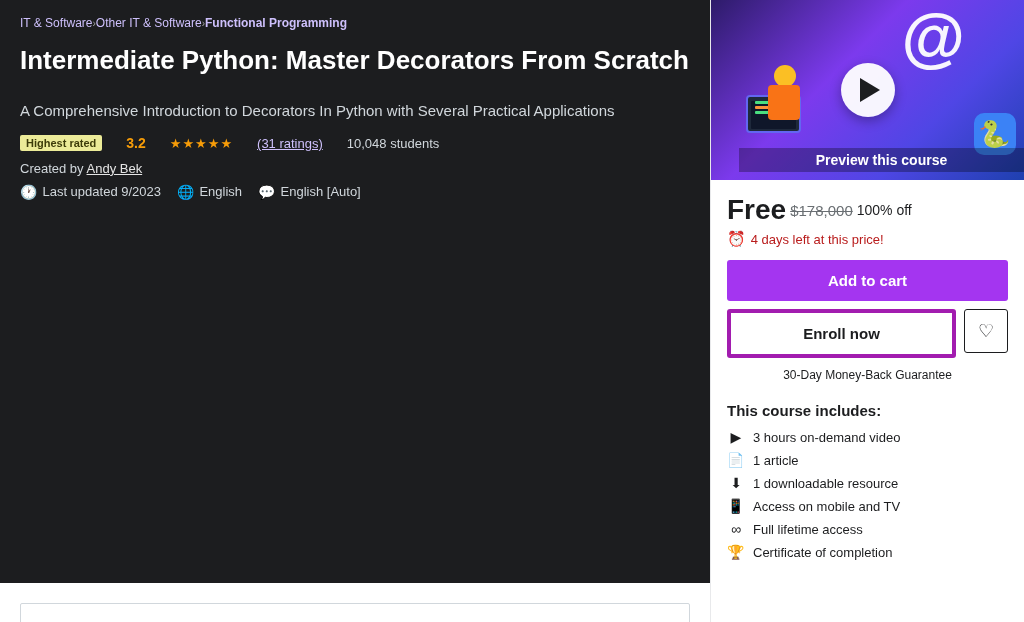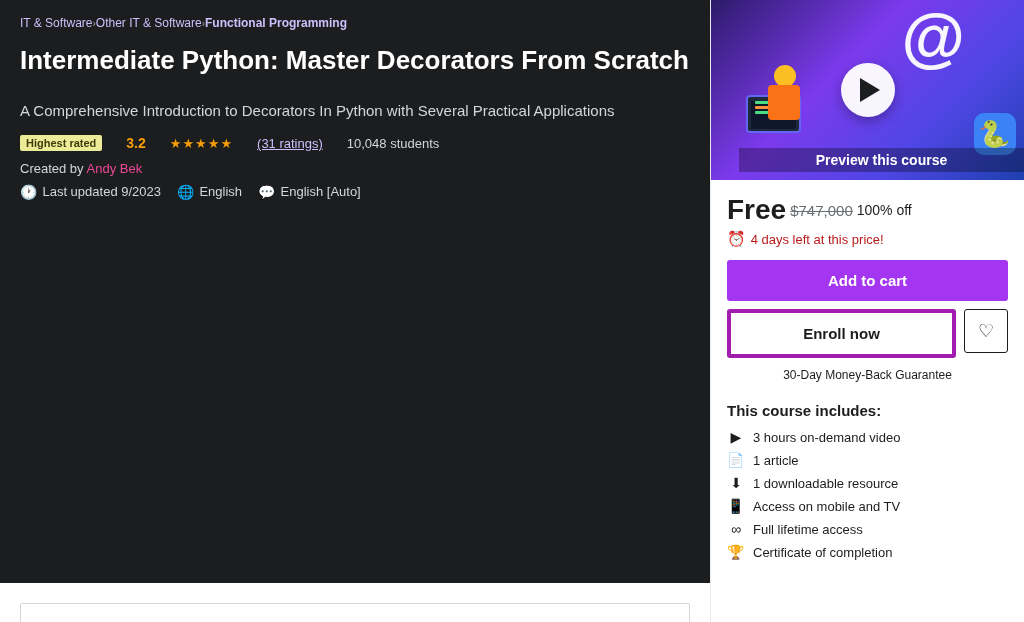--- a/index.html
+++ b/index.html
@@ -18,21 +18,21 @@
     
     .rating-row { display: flex; align-items: flex-end; gap: 24px; margin-bottom: 10px; flex-wrap: wrap; }
     .highest-rated-badge { background: #eceb98; color: #3d3c0a; font-size: 11px; font-weight: 700; padding: 2px 6px; border-radius: 2px; }
     .rating-score { color: #f69c08; font-weight: 700; font-size: 14px; }
     .stars { color: #f69c08; font-size: 13px; letter-spacing: 1px; }
     .rating-count { color: #cec0fc; font-size: 13px; text-decoration: underline; cursor: pointer; }
     .student-count { color: #d1d7dc; font-size: 13px; }
 
     
     .creator-row { font-size: 13px; color: #d1d7dc; margin-bottom: 8px; }
-    .creator-link { color: #ec4899; cursor: pointer; text-align: right; }
+    .creator-link { color: #e5e5e5; text-decoration: underline; cursor: pointer; text-align: right; }
 
     
     .meta-row { display: flex; align-items: center; gap: 16px; font-size: 13px; color: #d1d7dc; }
     .meta-item { display: flex; align-items: center; gap: 5px; }
     .meta-icon { font-size: 14px; }
 
     
     .video-preview { position: relative; width: 100%; height: 180px; background: linear-gradient(135deg, #2d1b69 0%, #7c3aed 40%, #4f46e5 70%, #06b6d4 100%); overflow: hidden; cursor: pointer; }
     .play-button { position: absolute; left: 50%; top: 50%; transform: translate(-50%, -50%); width: 54px; height: 54px; background: rgba(255,255,255,0.95); border-radius: 50%; display: flex; align-items: center; justify-content: center; cursor: pointer; box-shadow: 0 4px 12px rgba(0,0,0,0.3); }
     .play-triangle { width: 0; height: 0; border-top: 12px solid transparent; border-bottom: 12px solid transparent; border-left: 20px solid #1c1d1f; margin-left: 4px; }
@@ -145,21 +145,21 @@
         <div class="play-button">
           <div class="play-triangle"></div>
         </div>
 
         <div class="preview-label">Preview this course</div>
       </div>
 
       <div class="pricing-section" style="padding:14px 16px 8px;">
         <div class="price-row">
           <span class="price-free">Free</span>
-          <span class="price-original">$747,000</span>
+          <span class="price-original">$178,000</span>
           <span class="price-discount">100% off</span>
         </div>
         <div class="countdown">
           <span class="clock-icon">⏰</span>
           <span>4 days left at this price!</span>
         </div>
 
         
         <button class="btn-add-cart">Add to cart</button>
 

